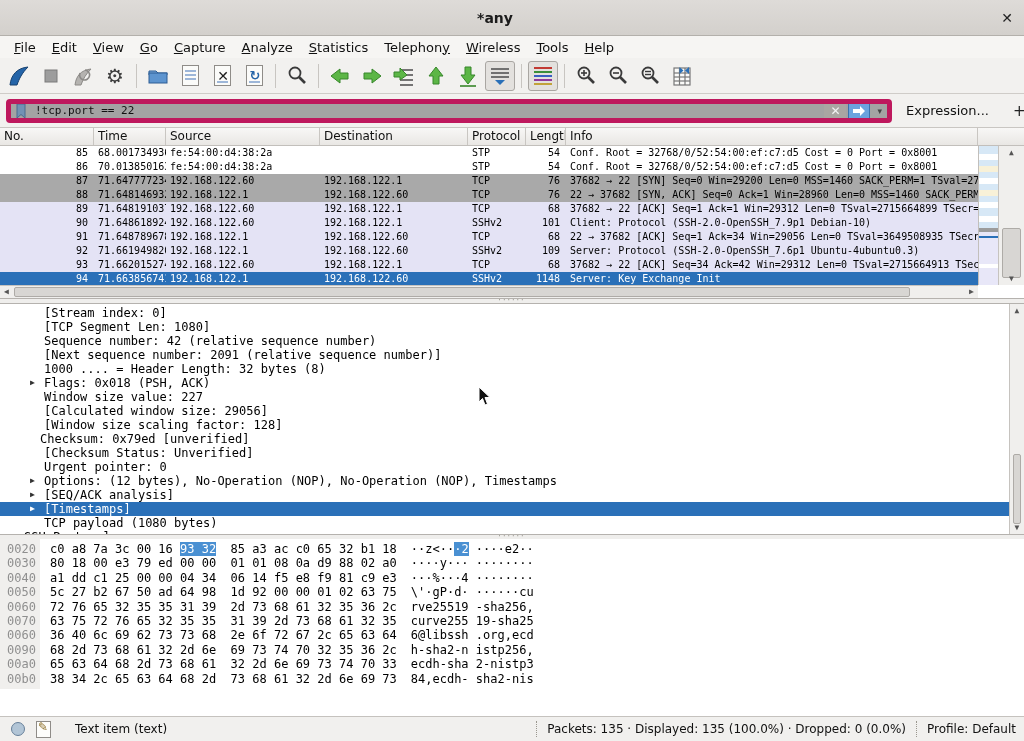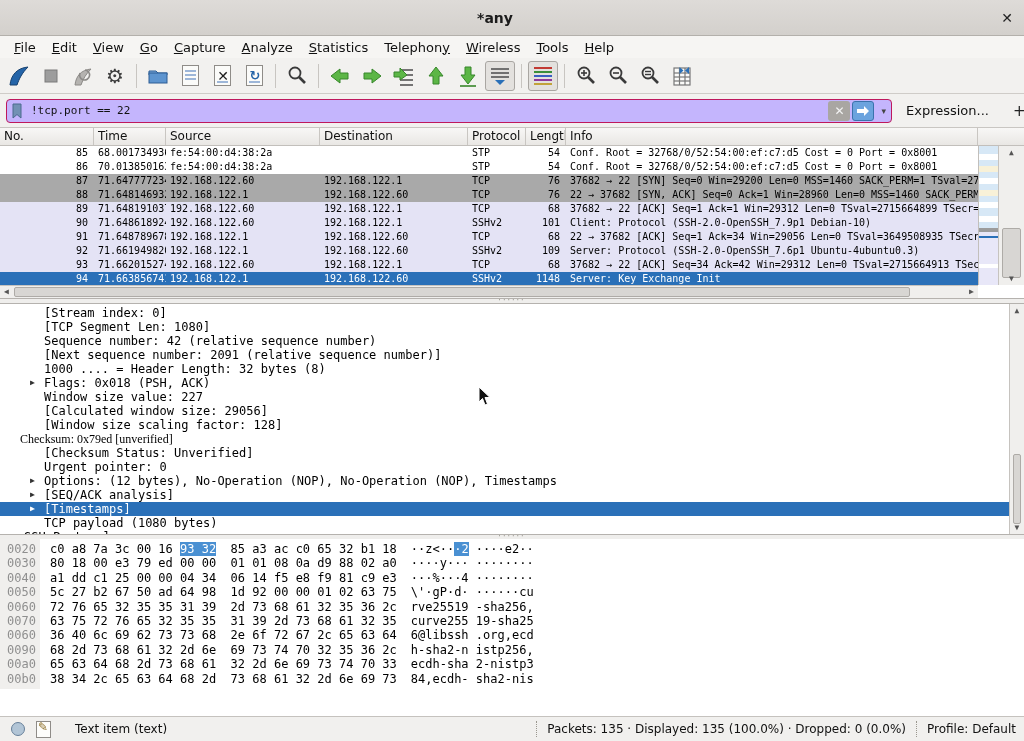--- a/index.html
+++ b/index.html
@@ -28,21 +28,21 @@
   .glyph-gear { font-size:20px; color:#3c3c3c; line-height:1; }
   .doc { position:relative; width:17px; height:21px; background:#fbfbf9; border:1px solid #8f8c88; }
   .doc .l { position:absolute; left:2px; right:2px; height:2px; background:#9db6d8; }
   .doc .ov { position:absolute; left:0; top:2px; width:17px; text-align:center;
              font-size:14px; font-weight:bold; color:#1c1c1c; }
   .doc .ovb { color:#2464a8; font-size:13px; }
 
   
   .filterbar { height:34px; background:#f2f1ef; border-bottom:1px solid #c9c6c2;
                display:flex; align-items:center; padding:0 6px; }
-  .filterfield { flex:0 0 886px; height:24px; background:#c4b5fd; border:1px solid #be185d;
+  .filterfield { flex:0 0 886px; height:24px; background:#a3a3a3; border:5px solid #be185d;
                  border-radius:4px; display:flex; align-items:center; overflow:hidden; }
   .filterfield input { flex:1; height:22px; border:none; outline:none; background:transparent;
                        font-family:"DejaVu Sans Mono", monospace; font-size:11px; color:#111; padding-left:4px; }
   .ffbtn { width:22px; height:20px; margin-right:2px; border-radius:3px;
            display:flex; align-items:center; justify-content:center; }
   .ffbtn.clear { background:#a9a6a2; color:#f4f4f4; font-size:12px; font-weight:bold; }
   .ffbtn.apply { background:#6ba3de; border:1px solid #3a72ac; }
   .ffcaret { font-size:9px; color:#444; padding:0 5px; }
   .exprlabel { font-size:13px; color:#111; padding:0 12px 0 14px; }
   .fsep { width:1px; height:20px; background:#c8c5c1; }
@@ -450,21 +450,21 @@
     <div class="dlines" id="details-lines">
         <div class="dline"><span style="padding-left: 44px;">[Stream index: 0]</span></div>
         <div class="dline"><span style="padding-left: 44px;">[TCP Segment Len: 1080]</span></div>
         <div class="dline"><span style="padding-left: 44px;">Sequence number: 42    (relative sequence number)</span></div>
         <div class="dline"><span style="padding-left: 44px;">[Next sequence number: 2091    (relative sequence number)]</span></div>
         <div class="dline"><span style="padding-left: 44px;">1000 .... = Header Length: 32 bytes (8)</span></div>
         <div class="dline"><span class="arrow" style="left: 30px;">▶</span><span style="padding-left: 44px;">Flags: 0x018 (PSH, ACK)</span></div>
         <div class="dline"><span style="padding-left: 44px;">Window size value: 227</span></div>
         <div class="dline"><span style="padding-left: 44px;">[Calculated window size: 29056]</span></div>
         <div class="dline"><span style="padding-left: 44px;">[Window size scaling factor: 128]</span></div>
-        <div class="dline"><span style="padding-left: 20px; font-family: Liberation Serif, serif;">Checksum: 0x79ed [unverified]</span></div>
+        <div class="dline"><span style="padding-left: 40px;">Checksum: 0x79ed [unverified]</span></div>
         <div class="dline"><span style="padding-left: 44px;">[Checksum Status: Unverified]</span></div>
         <div class="dline"><span style="padding-left: 44px;">Urgent pointer: 0</span></div>
         <div class="dline"><span class="arrow" style="left: 30px;">▶</span><span style="padding-left: 44px;">Options: (12 bytes), No-Operation (NOP), No-Operation (NOP), Timestamps</span></div>
         <div class="dline"><span class="arrow" style="left: 30px;">▶</span><span style="padding-left: 44px;">[SEQ/ACK analysis]</span></div>
         <div class="dline sel"><span class="arrow" style="left: 30px;">▶</span><span style="padding-left: 44px;">[Timestamps]</span></div>
         <div class="dline"><span style="padding-left: 44px;">TCP payload (1080 bytes)</span></div>
         <div class="dline"><span class="arrow" style="left: 10px;">▼</span><span style="padding-left: 24px;">SSH Protocol</span></div>
         <div class="dline"><span class="arrow" style="left: 30px;">▶</span><span style="padding-left: 44px;">SSH Version 2 (encryption:chacha20-poly1305@openssh.com mac:&lt;implicit&gt; compression:none)</span></div>
       </div>
     <div class="dscroll">

